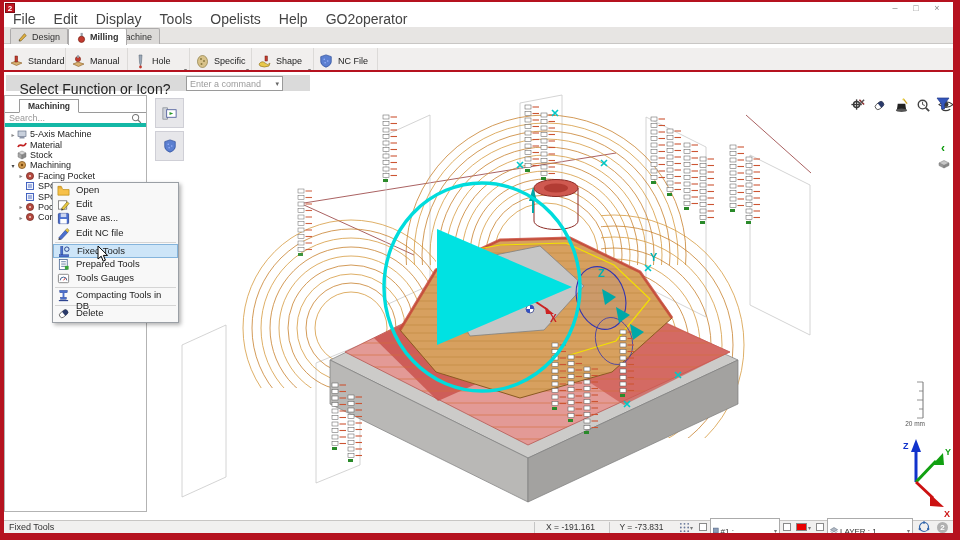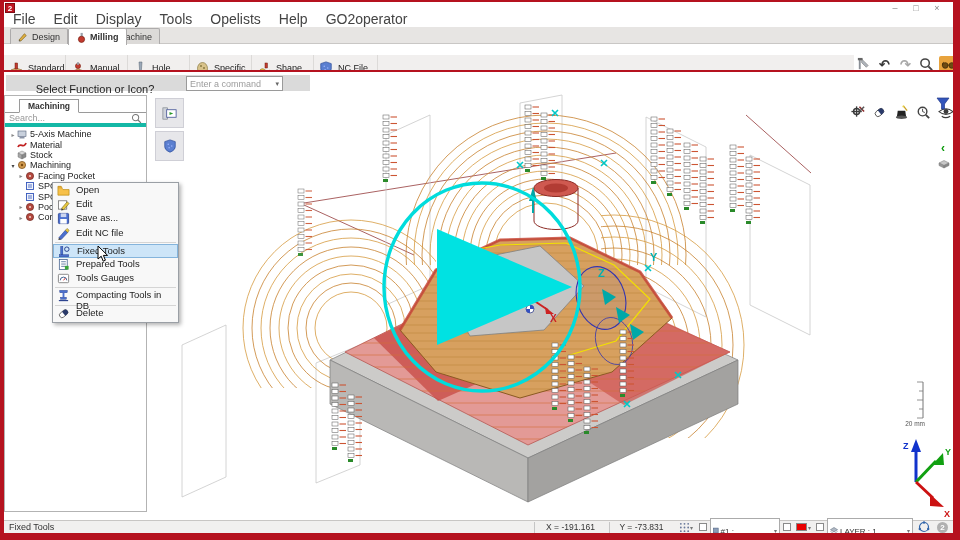--- a/index.html
+++ b/index.html
@@ -21,29 +21,29 @@
   #tabstrip{position:absolute;left:4px;top:27px;width:949px;height:17px;background:#e7e5e3;border-bottom:1px solid #c9c7c5}
   .tab{position:absolute;top:1px;height:16px;display:flex;align-items:center;gap:3px;padding:0 7px;font-size:9px;
     background:#dcdad8;border:1px solid #adabab;border-bottom:none;border-radius:2px 2px 0 0;color:#333}
   .tab.active{background:#fff;font-weight:bold;height:17px;z-index:2}
   .tic{display:inline-flex;width:11px;height:11px}
   
   #row1icons{position:absolute;left:830px;top:29px;display:flex;align-items:center;gap:4px;height:16px}
   #row2icons{position:absolute;left:845px;top:48px;display:flex;align-items:center;gap:5px;height:18px}
   .ticon{display:inline-flex;align-items:center;justify-content:center;width:17px;height:16px;font-size:13px;font-weight:bold}
   
-  #ribbon{position:absolute;left:4px;top:55px;width:850px;height:26px;background:#f1efee;display:flex}
+  #ribbon{position:absolute;left:4px;top:48px;width:949px;height:26px;background:#f1efee;display:flex}
   .rbtn{position:relative;width:62px;height:100%;border-right:1px solid #dcdad8;display:flex;align-items:center;gap:4px;padding-left:5px;font-size:9px;color:#222}
   .rbtn .ric{display:inline-flex;width:15px;height:15px}
   .rbtn .dd{position:absolute;right:2px;bottom:1px;font-size:6px;color:#777}
   #redline{position:absolute;left:4px;top:70px;width:949px;height:2px;background:#b5121f}
   
   #promptrow{position:absolute;left:4px;top:72px;width:949px;height:21px;background:#fff}
   #graybar{position:absolute;left:2px;top:3px;width:304px;height:16px;background:#dadada}
-  #graybar .q{position:absolute;left:0;top:0;width:178px;height:28px;display:flex;align-items:center;justify-content:center;font-size:11px;color:#222}
+  #graybar .q{position:absolute;left:0;top:0;width:178px;height:28px;display:flex;align-items:center;justify-content:center;font-size:14px;color:#222}
   #cmdcombo{position:absolute;left:180px;top:1px;width:97px;height:15px;background:#fff;border:1px solid #9a9a9a;
     display:flex;align-items:center;font-size:9px;color:#9c9c9c;padding:0 3px}
   #cmdcombo .dd{margin-left:auto;color:#666;font-size:7px}
   
   #sidepanel{position:absolute;left:4px;top:95px;width:143px;height:417px;background:#fff;border:1px solid #b3b3b3;z-index:10}
   #ptabrow{position:relative;height:14px;border-bottom:1px solid #9a9a9a;margin-top:3px}
   #ptab{position:absolute;left:14px;top:0;height:14px;padding:0 8px;background:#fff;border:1px solid #9a9a9a;border-bottom:1px solid #fff;
     font-size:8.5px;font-weight:bold;display:flex;align-items:center}
   #searchrow{height:14px;border-bottom:4px solid #14b8a6;display:flex;align-items:center;padding:0 4px;font-size:9px;color:#999}
   #searchrow svg{margin-left:auto}

